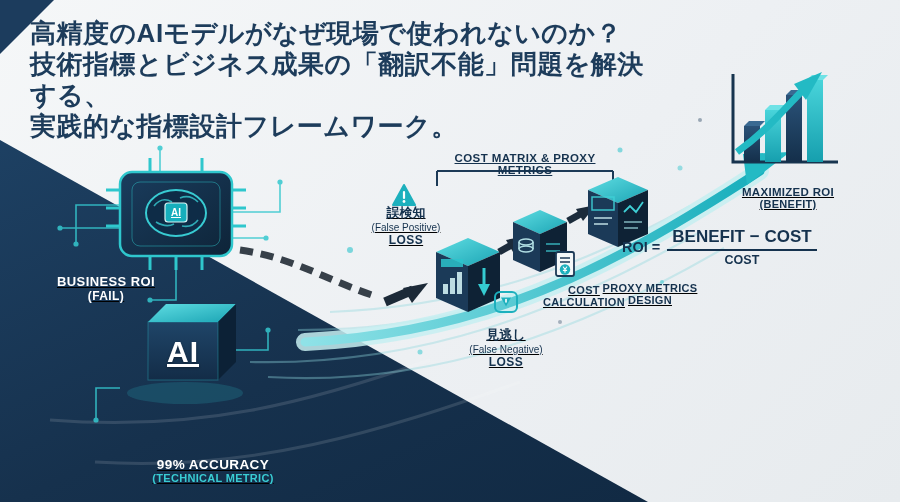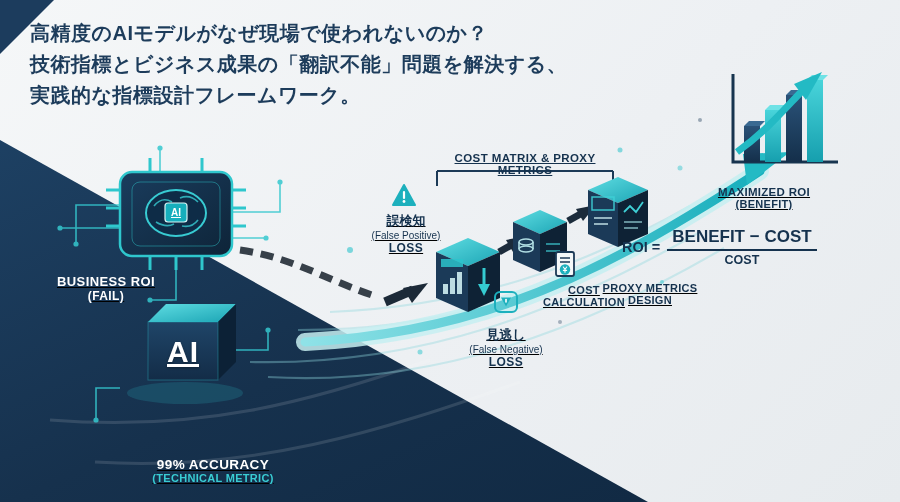--- a/index.html
+++ b/index.html
@@ -11,21 +11,21 @@
   .abs{position:absolute;}
   .navy-tri{
     inset:0;background:linear-gradient(155deg,#20466b 0%,#16314d 55%,#0f2740 100%);
     clip-path:polygon(0 140px,648px 100%,0 100%);
   }
   .corner-tri{
     inset:0;background:#1c3c5d;
     clip-path:polygon(0 0,54px 0,0 54px);
   }
   .title{left:30px;top:18px;width:620px;color:#1d3c5b;font-weight:800;
-    font-size:20px;line-height:31px;letter-spacing:.5px;}
+    font-size:26px;line-height:31px;letter-spacing:.5px;}
   .wt{color:#ffffff;}
   .dk{color:#15324e;}
   .teal{color:#39cdd4;}
   .ctr{text-align:center;text-decoration:underline;}
   .lbl-lg{font-size:13px;font-weight:800;letter-spacing:.4px;}
   .lbl-md{font-size:12px;font-weight:800;letter-spacing:.4px;}
   .lbl-sm{font-size:10px;font-weight:400;}
   .lbl-xs{font-size:11px;font-weight:800;letter-spacing:.3px;}
   .jp-lbl{font-size:13px;font-weight:800;}
   .bracket-label{font-size:11.5px;font-weight:800;letter-spacing:.4px;}
@@ -255,21 +255,21 @@
 
   <div class="abs ctr bracket-label dk" style="left:430px;top:152px;width:190px;">COST MATRIX &amp; PROXY METRICS</div>
 
   <div class="abs" style="left:391px;top:183px;width:26px;height:24px;">
     <svg width="26" height="24" viewBox="0 0 26 24">
       <polygon points="13,2 24,22 2,22" fill="#1db0bd" stroke="#1db0bd" stroke-width="2" stroke-linejoin="round"></polygon>
       <path d="M13,9 V15" stroke="#ffffff" stroke-width="2.2" stroke-linecap="round"></path>
       <circle cx="13" cy="18.5" r="1.4" fill="#ffffff"></circle>
     </svg>
   </div>
-  <div class="abs ctr" style="left:348px;top:212px;width:116px;">
+  <div class="abs ctr" style="left:348px;top:204px;width:116px;">
     <div class="jp-lbl dk">誤検知</div>
     <div class="lbl-sm dk">(False Positive)</div>
     <div class="lbl-md dk">LOSS</div>
   </div>
 
   <div class="abs" style="left:493px;top:290px;width:26px;height:24px;">
     <svg width="26" height="24" viewBox="0 0 26 24">
       <rect x="2" y="2" width="22" height="20" rx="5" fill="none" stroke="#1db0bd" stroke-width="2"></rect>
       <polygon points="8,7.5 18,7.5 13,16.5" fill="#1db0bd"></polygon>
       <path d="M13,9.5 V12" stroke="#ffffff" stroke-width="1.6" stroke-linecap="round"></path>
@@ -300,18 +300,18 @@
   </div>
 
   <div class="abs roi-wrap" style="left:622px;top:227px;">
     <span class="roi-prefix">ROI =</span>
     <span class="frac">
       <span class="num" style="display:block;">BENEFIT − COST</span>
       <span class="den" style="display:block;">COST</span>
     </span>
   </div>
 
-  <div class="abs ctr" style="left:702px;top:186px;width:124px;">
+  <div class="abs ctr" style="left:726px;top:186px;width:124px;">
     <div class="lbl-xs dk" style="font-size:11.5px;">MAXIMIZED ROI</div>
     <div class="lbl-xs dk">(BENEFIT)</div>
   </div>
 
 </div>
 
 </body></html>

